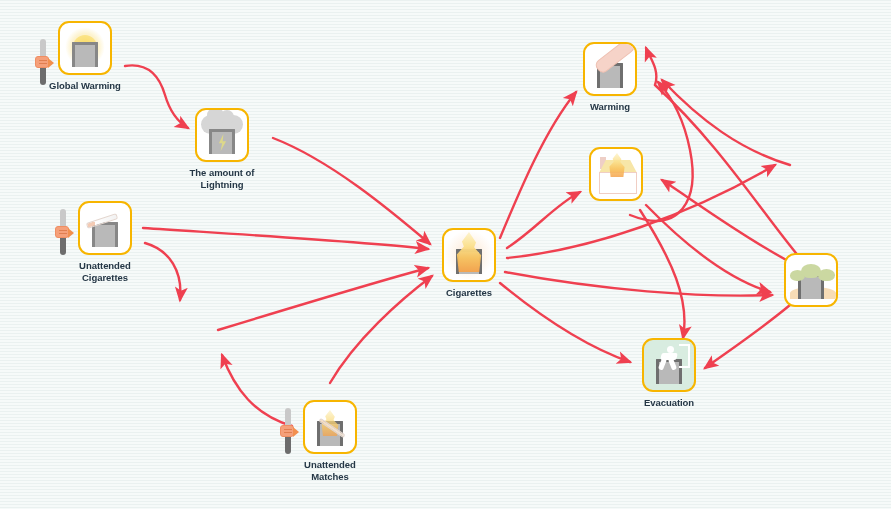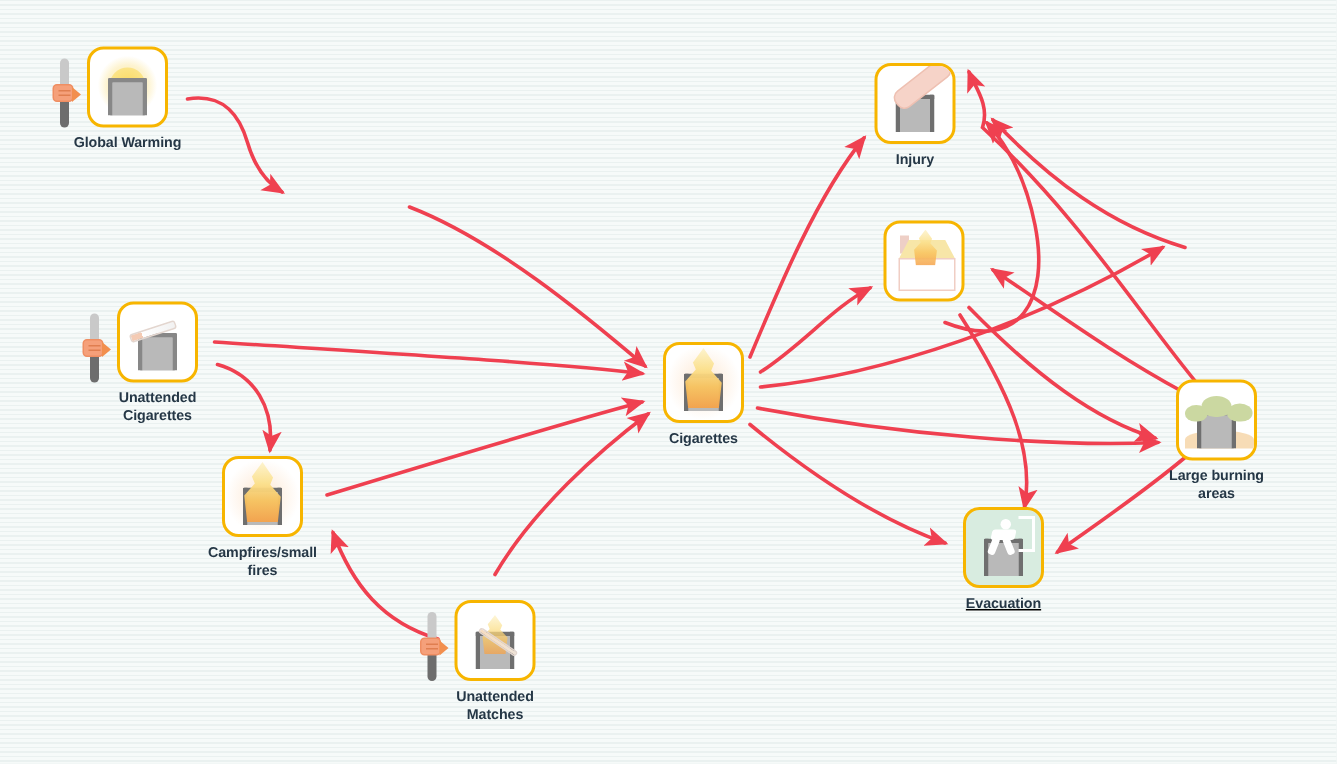--- a/index.html
+++ b/index.html
@@ -343,55 +343,55 @@
         <path d="M 800 258 C 760 210 720 145 655 85 C 660 70 650 58 646 48"></path>
         <path d="M 790 262 C 740 235 700 205 662 180"></path>
         <path d="M 790 305 C 760 330 730 350 705 368"></path>
         <path d="M 790 165 C 740 150 700 120 662 80"></path>
         <path d="M 630 215 C 680 235 700 200 690 150 C 683 115 670 95 658 82"></path>
         <path d="M 640 210 C 672 260 690 300 683 338"></path>
         <path d="M 646 205 C 690 250 730 280 770 292"></path>
       </g>
   </svg>
 
-  <div class="node" style="left:85px; top:31px;">
+  <div class="node" style="left:85px; top:21px;">
     <div class="tile">
       <div class="sun"></div>
       <div class="gate"></div>
     </div>
     <div class="caption">Global Warming</div>
   </div>
   <div class="slider" style="left:38px; top:39px;">
     <div class="track"></div>
     <div class="knob"></div>
     <div class="point"></div>
   </div>
 
+  <div class="node" style="left:222px; top:108px;">
+    <div class="tile">
+      <div class="cloud"></div>
+      <div class="gate"></div>
+      <div class="bolt"></div>
+    </div>
+    <div class="caption">The amount of<br>Lightning</div>
+  </div>
 
   <div class="node" style="left:105px; top:201px;">
     <div class="tile">
       <div class="cig"></div>
       <div class="gate"></div>
     </div>
     <div class="caption">Unattended<br>Cigarettes</div>
   </div>
   <div class="slider" style="left:58px; top:209px;">
     <div class="track"></div>
     <div class="knob"></div>
     <div class="point"></div>
   </div>
 
-  <div class="node" style="left:175px; top:304px;">
-    <div class="tile">
-      <div class="glow"></div>
-      <div class="flame big"></div>
-      <div class="gate dark"></div>
-    </div>
-    <div class="caption">Campfires/small<br>fires</div>
-  </div>
 
   <div class="node" style="left:330px; top:400px;">
     <div class="tile">
       <div class="flame" style="bottom:16px; margin-left:-11px; width:22px; height:26px; opacity:0.75;"></div>
       <div class="cig" style="left:12px; top:24px; width:30px; height:4px; transform:rotate(34deg); background:linear-gradient(to right,#f6ddc2,#efe3d6);"></div>
       <div class="gate dark"></div>
     </div>
     <div class="caption">Unattended<br>Matches</div>
   </div>
   <div class="slider" style="left:283px; top:408px;">
@@ -407,21 +407,21 @@
       <div class="gate dark"></div>
     </div>
     <div class="caption">Cigarettes</div>
   </div>
 
   <div class="node" style="left:610px; top:42px;">
     <div class="tile">
       <div class="bandage"></div>
       <div class="gate dark"></div>
     </div>
-    <div class="caption">Injury</div>
+    <div class="caption">Warming</div>
   </div>
 
   <div class="node" style="left:616px; top:147px;">
     <div class="tile">
       <div class="house">
         <div class="chimney"></div>
         <div class="roof"></div>
         <div class="body"></div>
       </div>
       <div class="flame" style="left:58%; bottom:22px; width:20px; height:24px; opacity:0.85;"></div>
@@ -433,24 +433,23 @@
   <div class="node" style="left:811px; top:253px;">
     <div class="tile">
       <div class="ground"></div>
       <div class="trees">
         <div class="t" style="left:0px;  top:8px;  width:15px; height:11px;"></div>
         <div class="t" style="left:11px; top:2px;  width:20px; height:14px;"></div>
         <div class="t" style="left:28px; top:7px;  width:17px; height:12px;"></div>
       </div>
       <div class="gate dark"></div>
     </div>
-    <div class="caption">Large burning<br>areas</div>
-  </div>
-
-  <div class="node" style="left:669px; top:338px;text-decoration:underline;">
+  </div>
+
+  <div class="node" style="left:669px; top:338px;">
     <div class="tile greenbg">
       <div class="exitdoor"></div>
       <div class="exitman">
         <div class="head"></div>
         <div class="torso"></div>
         <div class="leg1"></div>
         <div class="leg2"></div>
       </div>
       <div class="gate dark"></div>
     </div>

